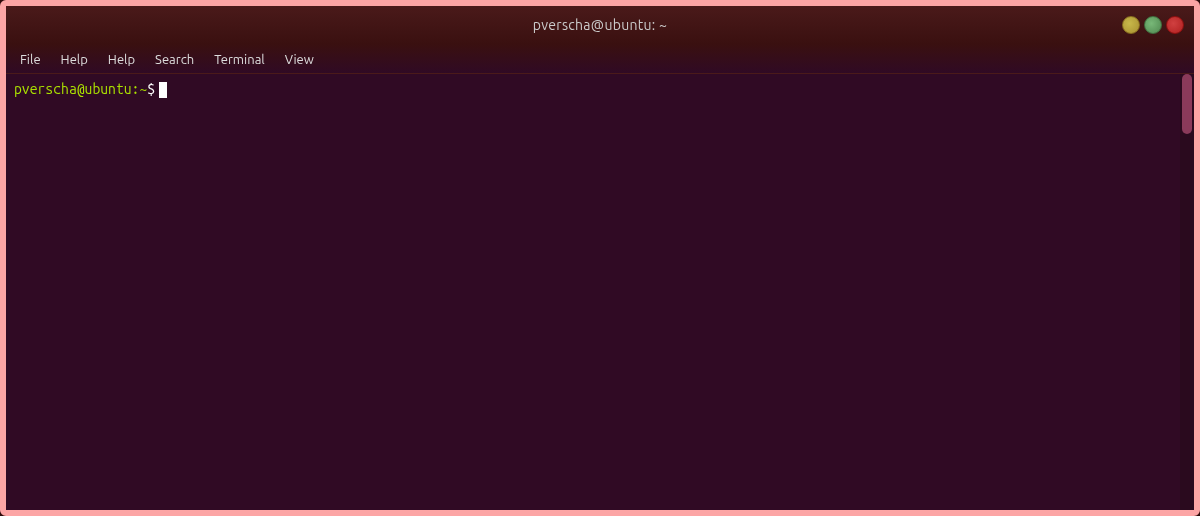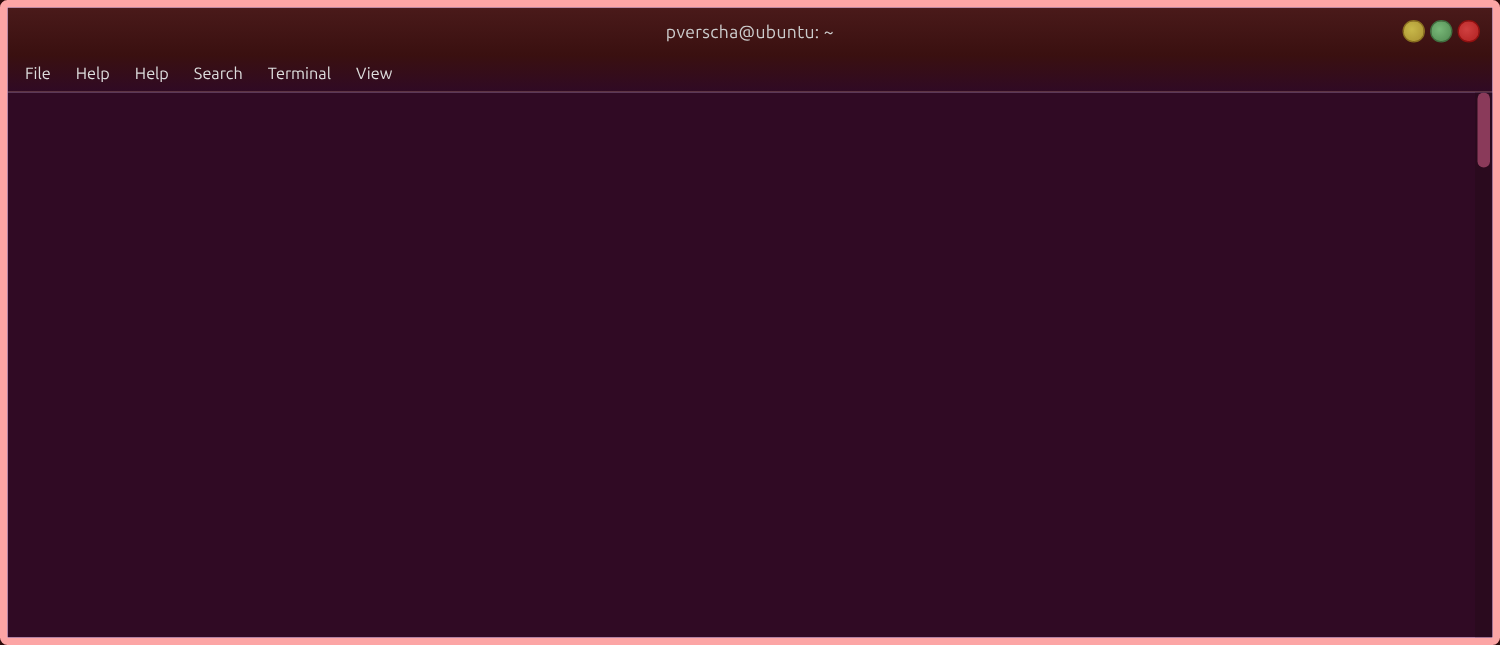--- a/index.html
+++ b/index.html
@@ -187,18 +187,24 @@
   <div class="menubar">
     <span class="menu-item">File</span>
     <span class="menu-item">Help</span>
     <span class="menu-item">Help</span>
     <span class="menu-item">Search</span>
     <span class="menu-item">Terminal</span>
     <span class="menu-item">View</span>
   </div>
 
   <div class="terminal-body">
+    <div class="terminal-line">
+      <span class="prompt-user">pverscha@ubuntu</span>
+      <span class="prompt-dir">:~</span>
+      <span class="prompt-symbol">$</span>
+      <span class="cursor"></span>
+    </div>
     <div class="scrollbar-track">
       <div class="scrollbar-thumb"></div>
     </div>
   </div>
 
 </div>
 
 </body></html>

